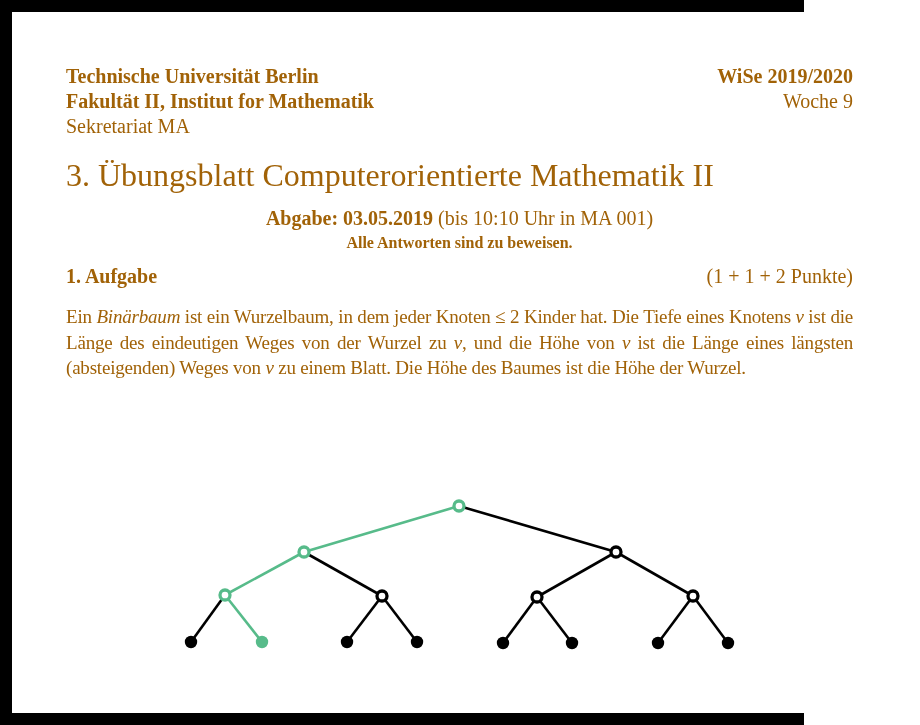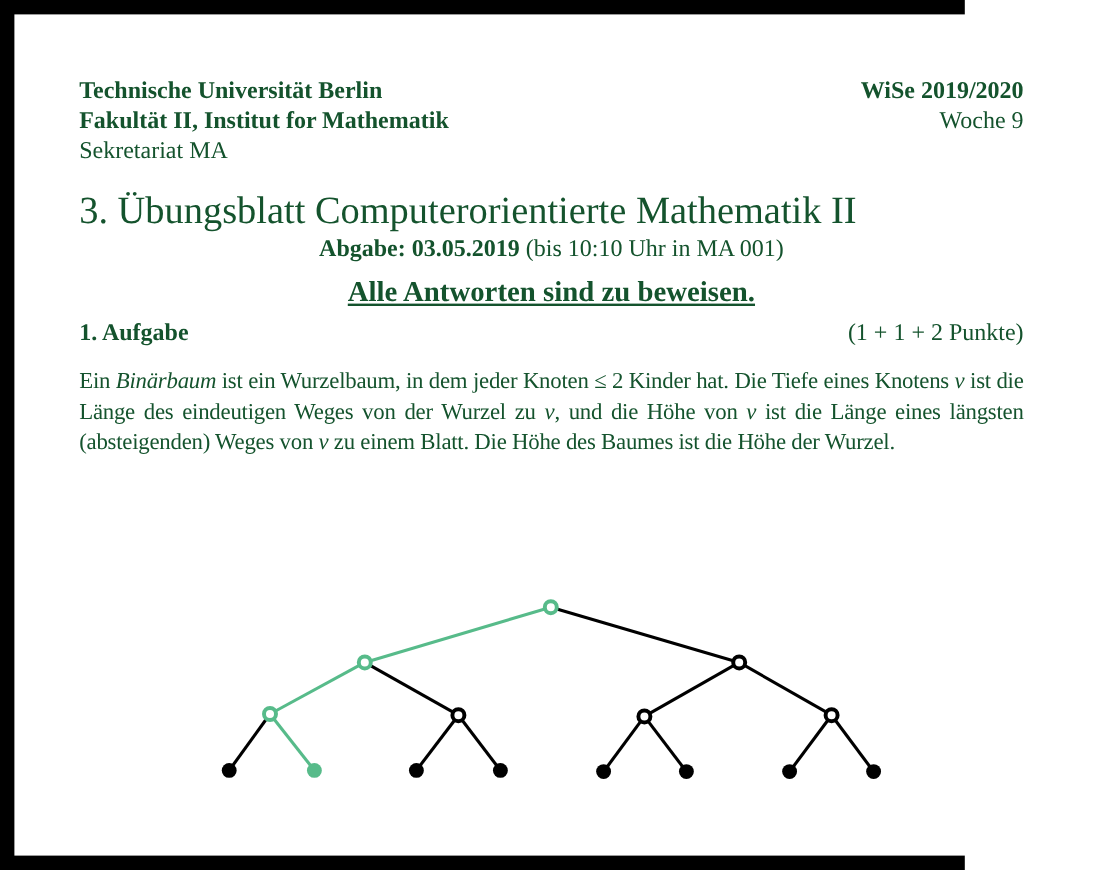--- a/index.html
+++ b/index.html
@@ -1,21 +1,21 @@
 <!DOCTYPE html>
 <html><head>
 <meta charset="utf-8">
 <style>
   html, body { margin: 0; padding: 0; background: #ffffff; }
   .page {
     position: relative;
     width: 804px; height: 725px;
     background: #000000;
     font-family: "Liberation Serif", serif;
-    color: #14532d;
+    color: #a16207;
     box-sizing: border-box;
   }
   .sheet {
     position: absolute;
     left: 12px; top: 12px;
     width: 896px; height: 701px;
     background: #ffffff;
     overflow: hidden;
   }
   .content {
@@ -32,31 +32,30 @@
   }
   .header-right { text-align: right; }
   .title {
     margin: 21px 0 0 0;
     text-align: left;
     font-size: 32px;
     line-height: 30px;
     font-weight: normal;
   }
   .due {
-    margin-top: 4px;
+    margin-top: 15px;
     text-align: center;
     font-size: 20px;
     line-height: 26px;
   }
   .notice {
-    margin-top: 12px;
+    margin-top: 0;
     text-align: center;
-    font-size: 24px;
+    font-size: 16px;
     line-height: 24px;
-    text-decoration: underline;
   }
   .section-row {
     margin-top: 8px;
     display: flex;
     justify-content: space-between;
     font-size: 20px;
     line-height: 26px;
   }
   .paragraph {
     margin: 15px 0 0 0;

